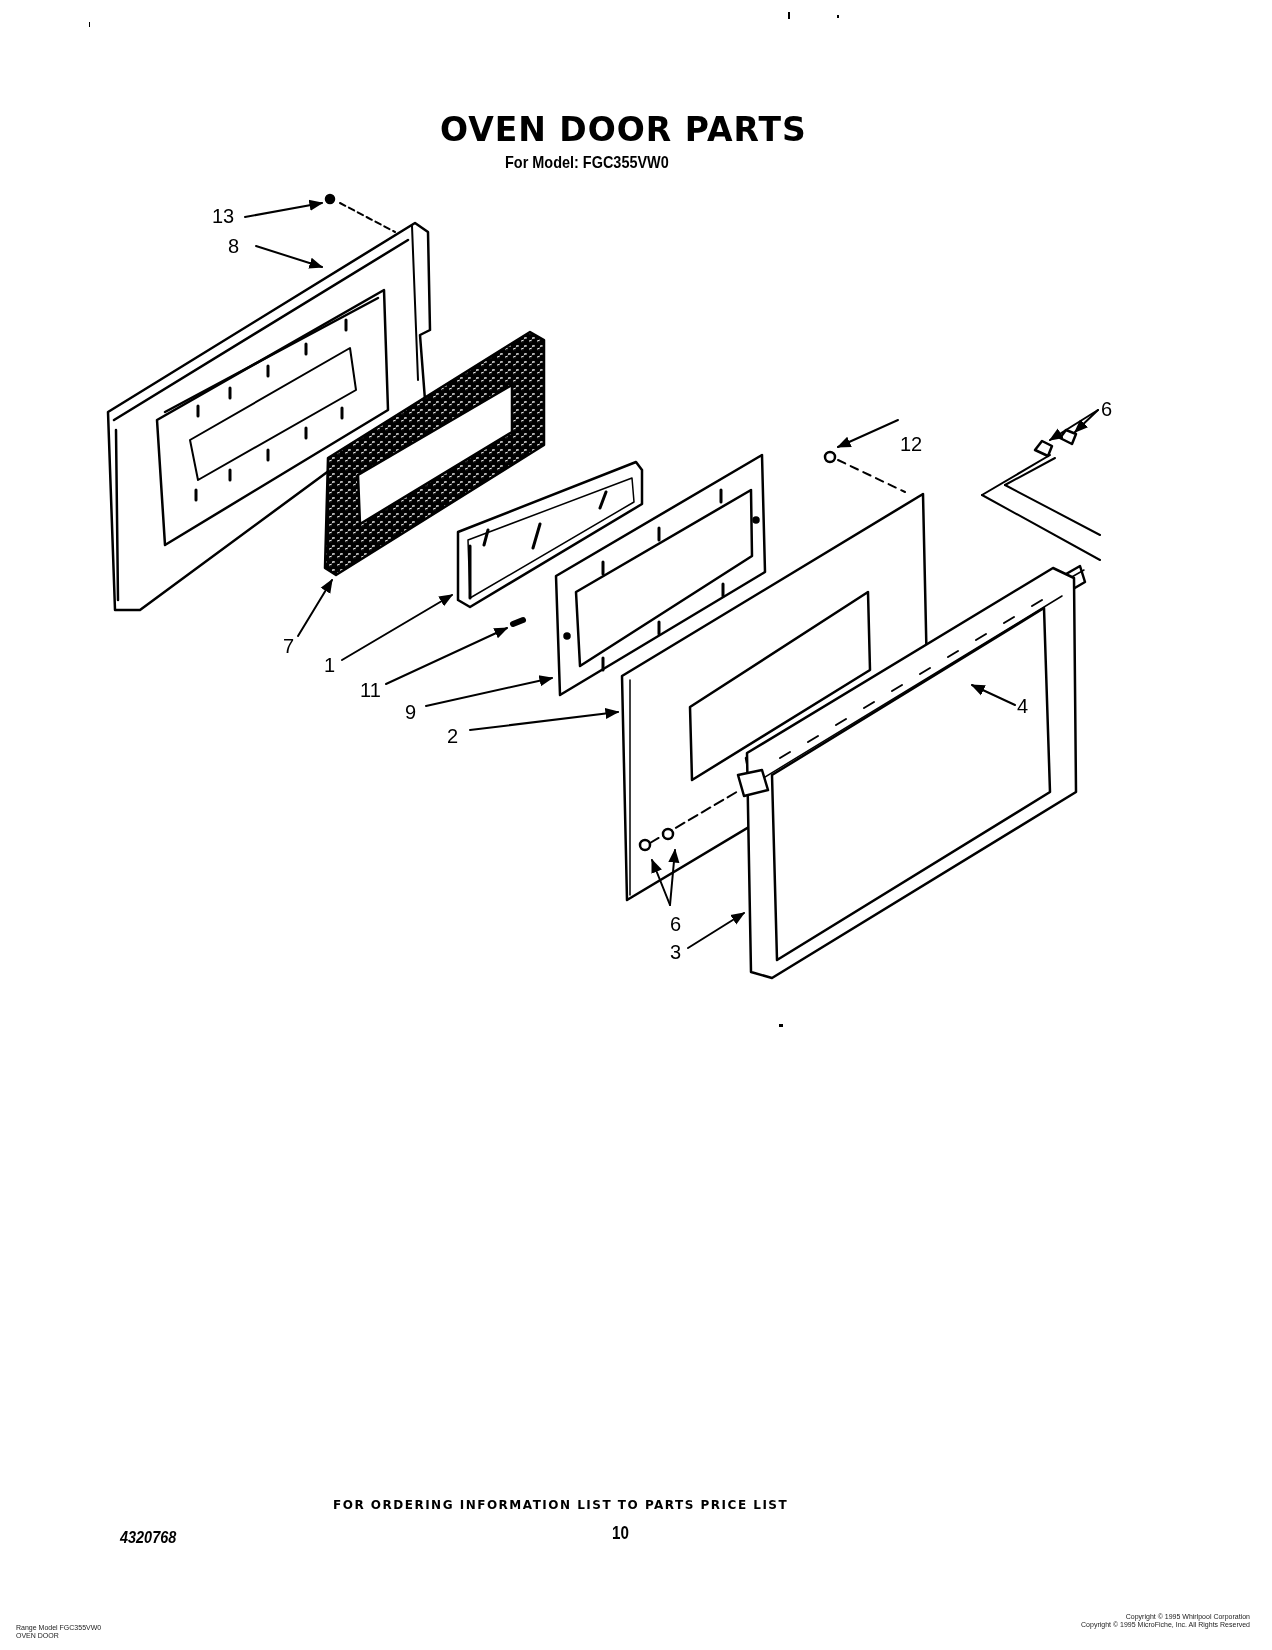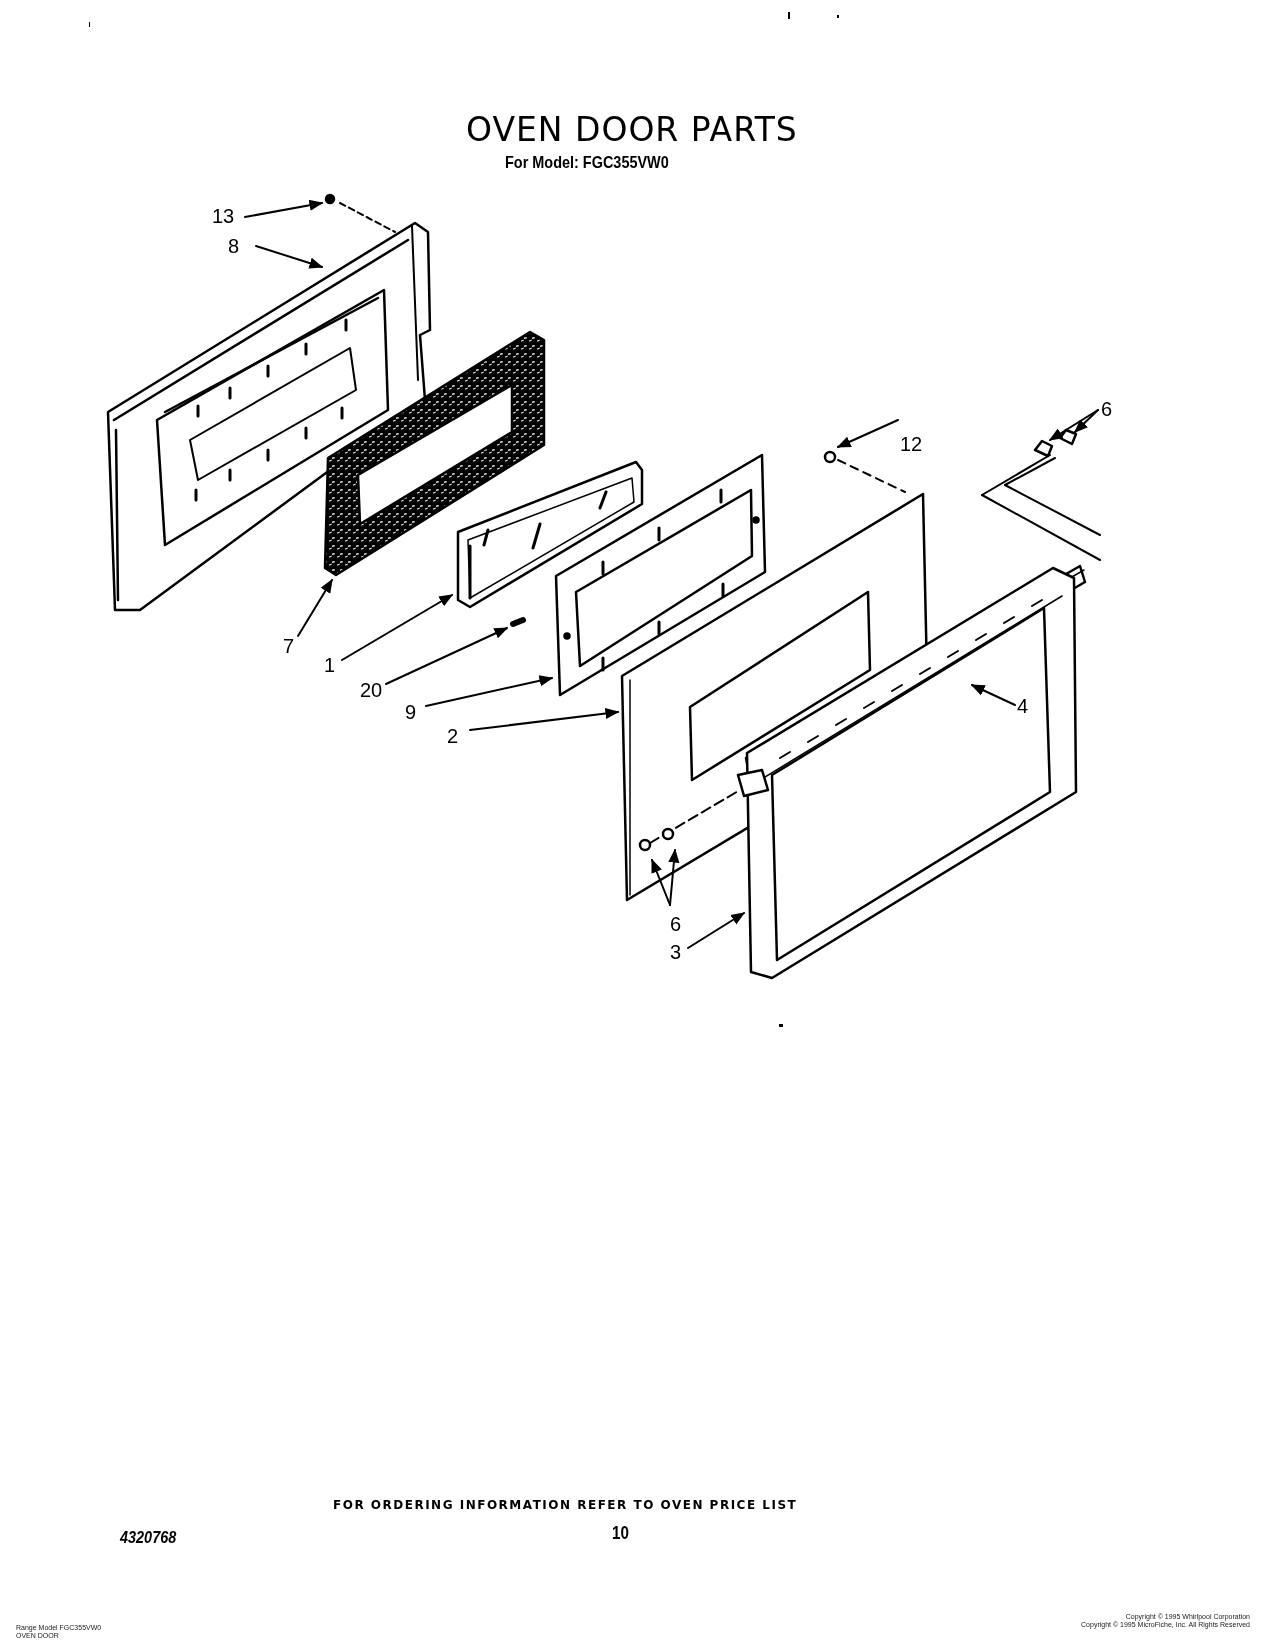--- a/index.html
+++ b/index.html
@@ -1,17 +1,17 @@
 <!DOCTYPE html>
 <html><head>
   <meta charset="utf-8">
   <style>
     html, body { margin: 0; padding: 0; background: #ffffff; }
     body { width: 1272px; height: 1650px; position: relative; overflow: hidden; font-family: "Liberation Sans", sans-serif; color: #000; }
-    .title { position: absolute; left: 466px; top: 110px; font-family: "DejaVu Sans", sans-serif; font-weight: normal; font-size: 33px; letter-spacing: 1px; }
+    .title { position: absolute; left: 440px; top: 110px; font-family: "DejaVu Sans", sans-serif; font-weight: bold; font-size: 33px; letter-spacing: 1px; }
     .subtitle { position: absolute; left: 505px; top: 153px; font-family: "Liberation Sans", sans-serif; font-weight: bold; font-size: 17px; transform: scaleX(0.85); transform-origin: left; }
     .diagram { position: absolute; left: 0; top: 0; width: 1272px; height: 1100px; }
     .callout { position: absolute; font-family: "Liberation Sans", sans-serif; font-size: 20px; line-height: 24px; }
     .footer-note { position: absolute; left: 333px; top: 1498px; font-family: "DejaVu Sans", sans-serif; font-weight: bold; font-size: 12px; letter-spacing: 1.5px; }
     .page-num { position: absolute; left: 612px; top: 1522px; font-size: 19px; font-weight: bold; transform: scaleX(0.8); transform-origin: left; }
     .doc-num { position: absolute; left: 120px; top: 1528px; font-size: 17px; font-weight: bold; font-style: italic; transform: scaleX(0.85); transform-origin: left; }
     .small-left { position: absolute; left: 16px; top: 1624px; font-size: 7px; line-height: 8px; color: #222; }
     .small-right { position: absolute; right: 22px; top: 1613px; font-size: 7px; line-height: 8px; color: #222; text-align: right; }
     .speck { position: absolute; background: #000; }
   </style>
@@ -143,34 +143,34 @@
   </g>
 </svg>
 
 <div>
   <div class="callout" style="left:212px;top:204px;">13</div>
   <div class="callout" style="left:228px;top:234px;">8</div>
   <div class="callout" style="left:900px;top:432px;">12</div>
   <div class="callout" style="left:1101px;top:397px;">6</div>
   <div class="callout" style="left:283px;top:634px;">7</div>
   <div class="callout" style="left:324px;top:653px;">1</div>
-  <div class="callout" style="left:360px;top:678px;">20</div>
+  <div class="callout" style="left:360px;top:678px;">11</div>
   <div class="callout" style="left:405px;top:700px;">9</div>
   <div class="callout" style="left:447px;top:724px;">2</div>
   <div class="callout" style="left:1017px;top:694px;">4</div>
   <div class="callout" style="left:670px;top:912px;">6</div>
   <div class="callout" style="left:670px;top:940px;">3</div>
 </div>
 
 <div class="speck" style="left:779px;top:1024px;width:4px;height:3px;"></div>
 <div class="speck" style="left:89px;top:22px;width:1px;height:5px;"></div>
 <div class="speck" style="left:788px;top:12px;width:2px;height:7px;"></div>
 <div class="speck" style="left:837px;top:15px;width:2px;height:3px;"></div>
 
-<div class="footer-note">FOR ORDERING INFORMATION REFER TO OVEN PRICE LIST</div>
+<div class="footer-note">FOR ORDERING INFORMATION LIST TO PARTS PRICE LIST</div>
 <div class="page-num">10</div>
 <div class="doc-num">4320768</div>
 <div class="small-left">
   <div>Range Model FGC355VW0</div>
   <div>OVEN DOOR</div>
 </div>
 <div class="small-right">
   <div>Copyright © 1995 Whirlpool Corporation</div>
   <div>Copyright © 1995 MicroFiche, Inc. All Rights Reserved</div>
 </div>

